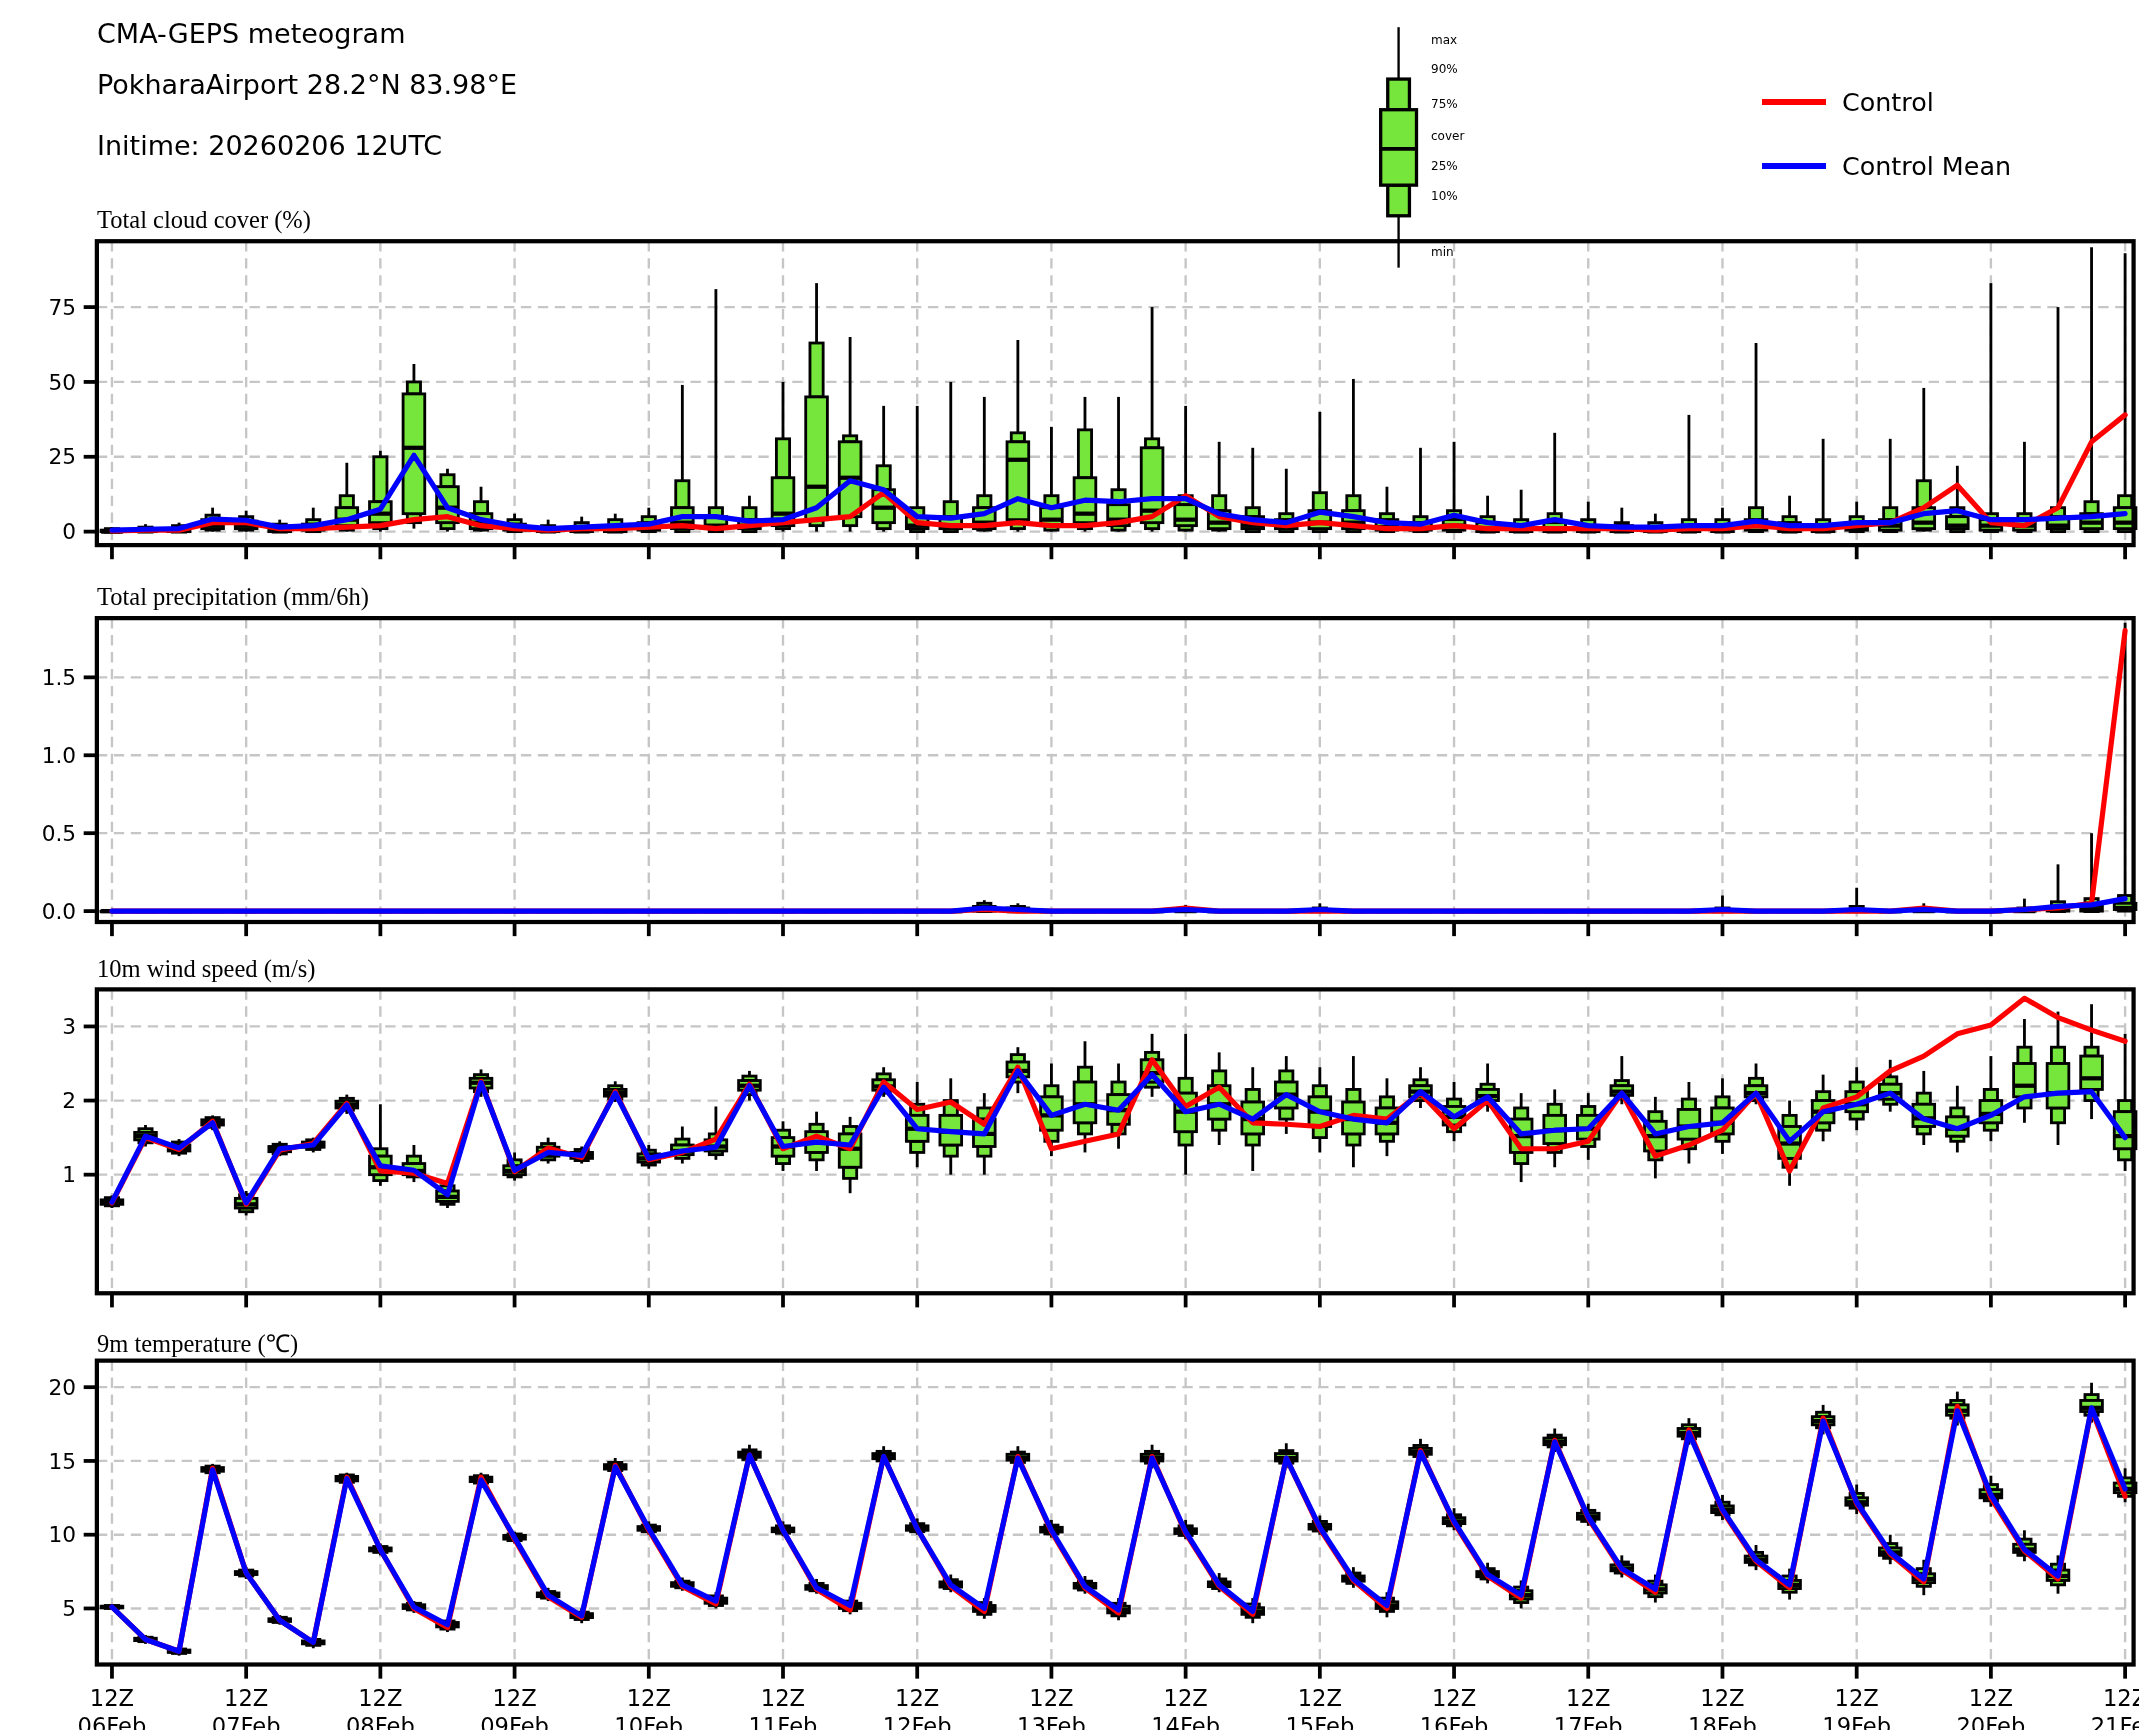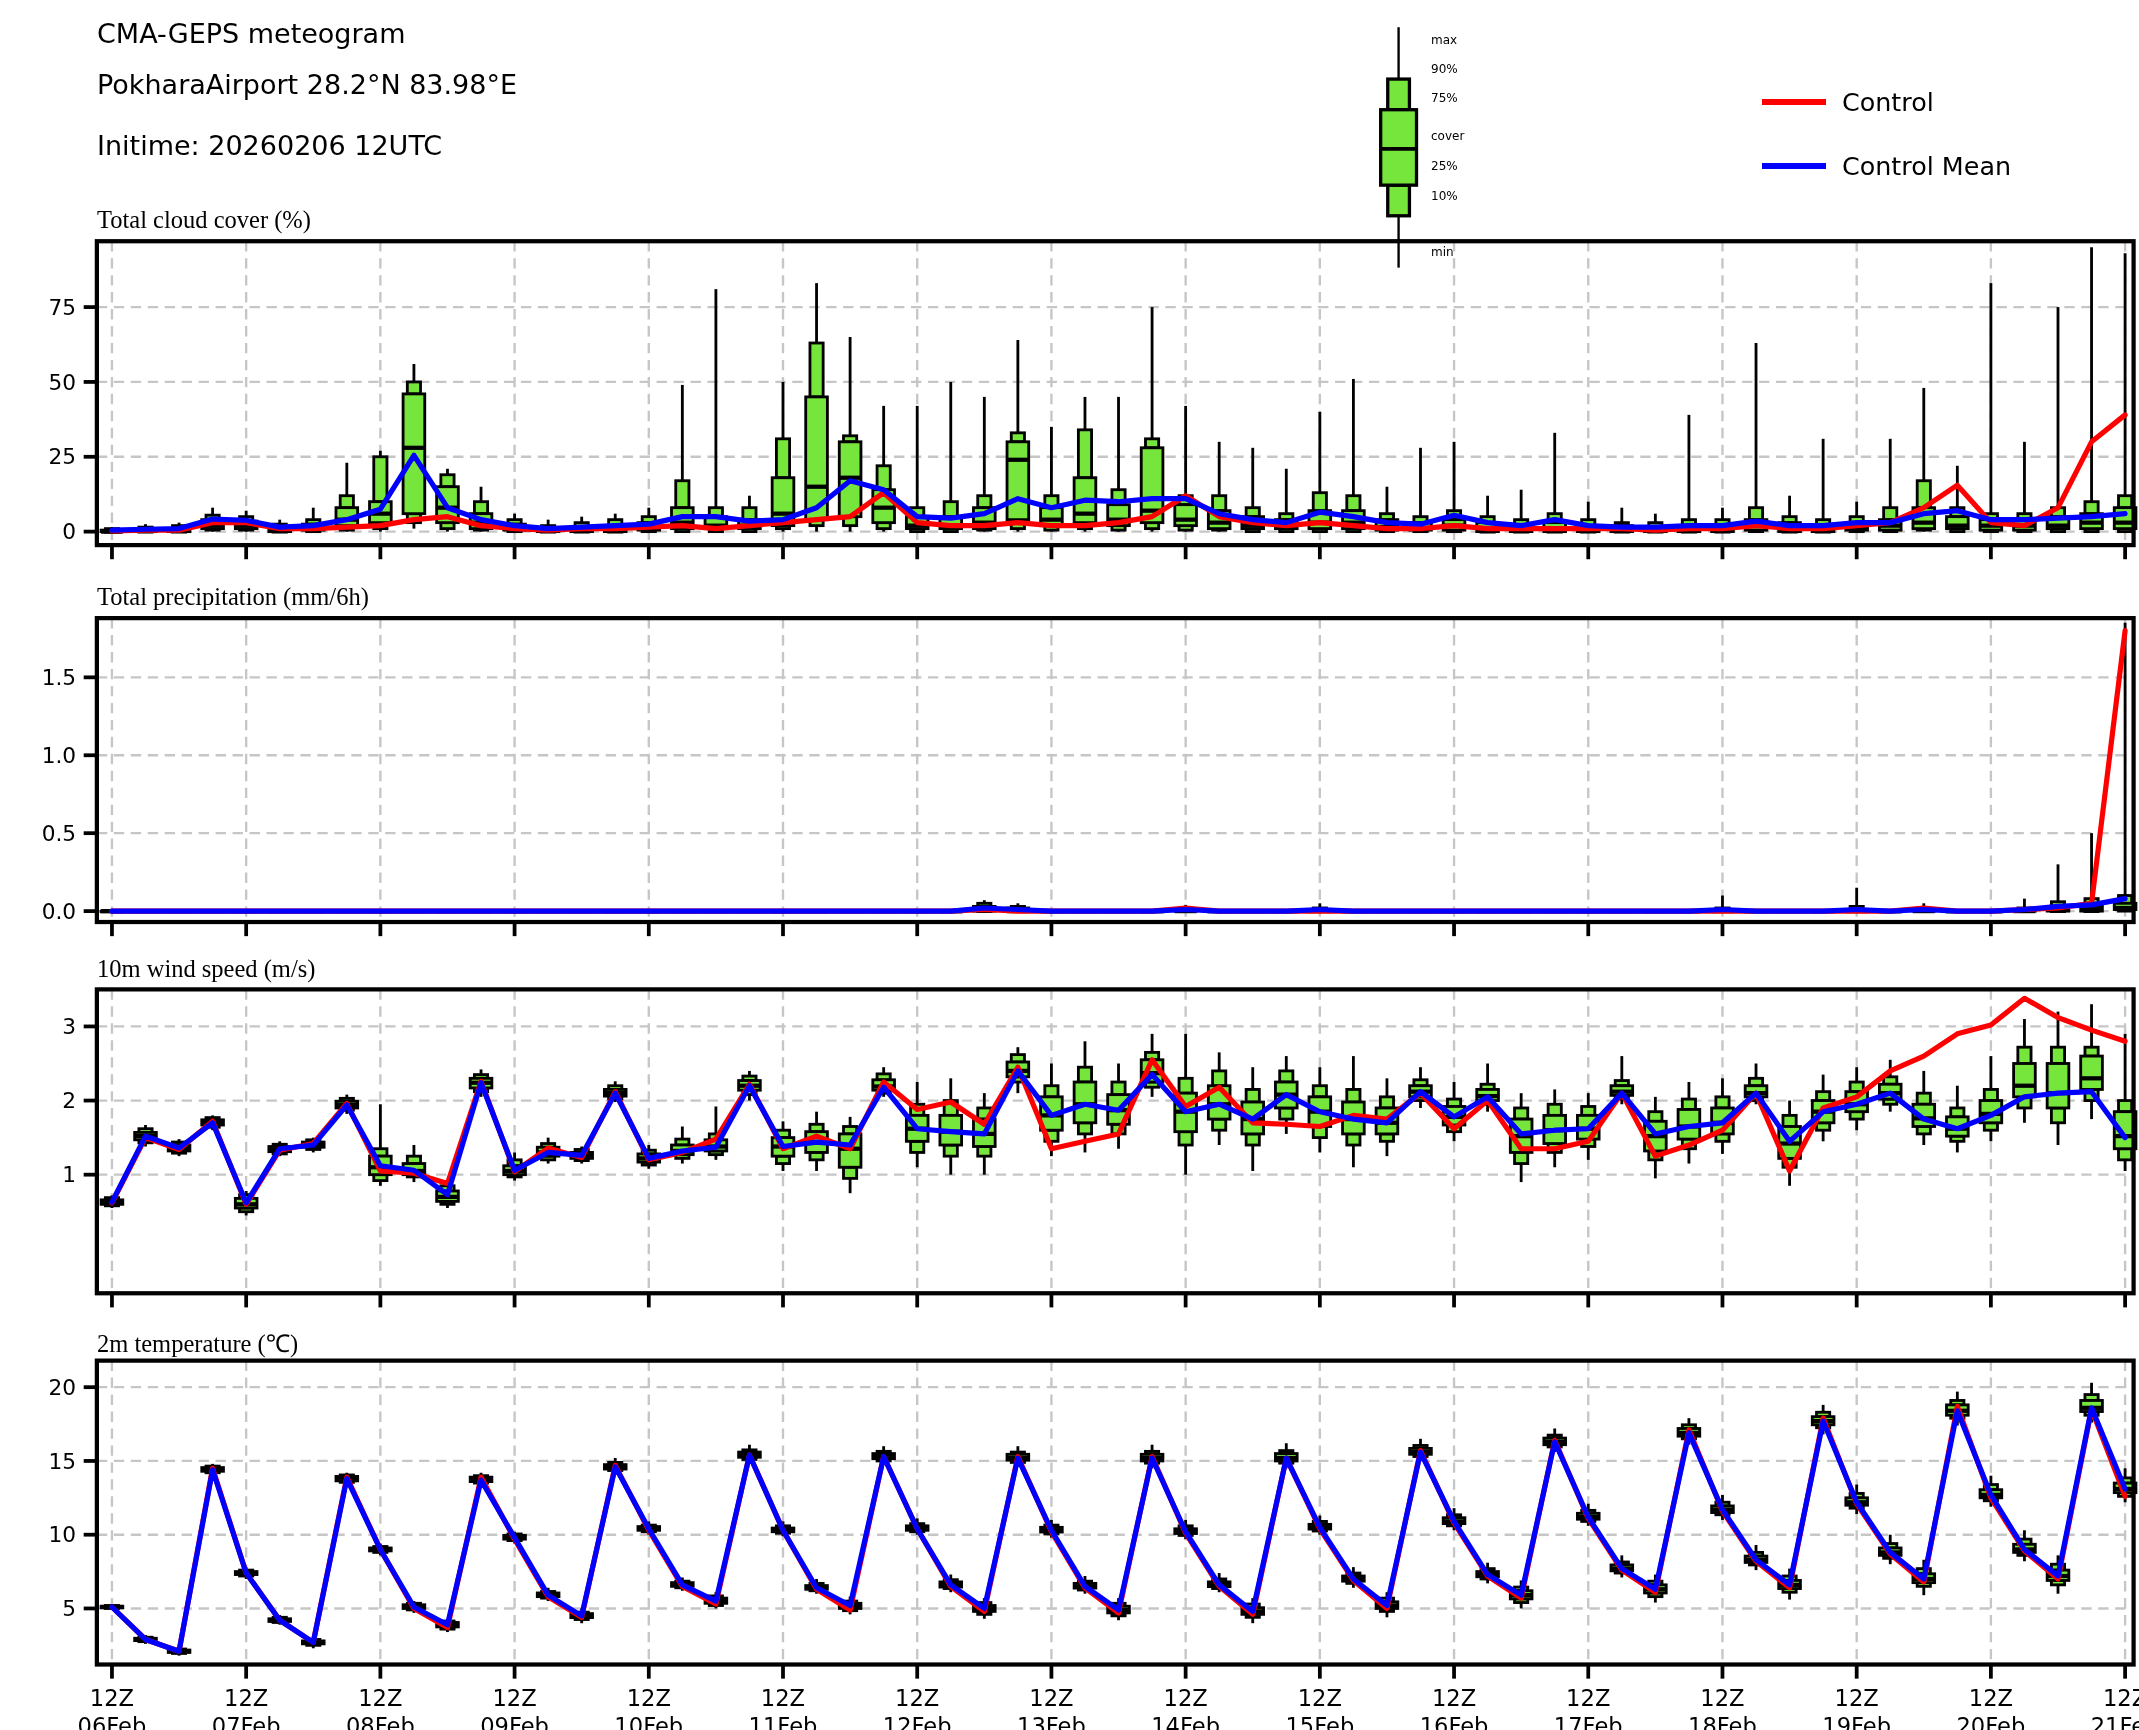--- a/index.html
+++ b/index.html
@@ -24,40 +24,40 @@
   <svg width="330" height="283" viewBox="0 0 700 600">
     <line x1="67" y1="30" x2="67" y2="140" stroke="#000" stroke-width="5"></line>
     <line x1="67" y1="430" x2="67" y2="540" stroke="#000" stroke-width="5"></line>
     <rect x="44" y="140" width="46" height="65" fill="#77e63c" stroke="#000" stroke-width="7"></rect>
     <rect x="44" y="365" width="46" height="65" fill="#77e63c" stroke="#000" stroke-width="7"></rect>
     <rect x="29" y="205" width="76" height="160" fill="#77e63c" stroke="#000" stroke-width="7"></rect>
     <line x1="29" y1="288" x2="105" y2="288" stroke="#000" stroke-width="8"></line>
   </svg>
   <div class="abs legend-box-label" style="left:64px;top:20px;">max</div>
   <div class="abs legend-box-label" style="left:64px;top:49px;">90%</div>
-  <div class="abs legend-box-label" style="left:64px;top:78px;">75%</div>
+  <div class="abs legend-box-label" style="left:64px;top:84px;">75%</div>
   <div class="abs legend-box-label" style="left:64px;top:116px;">cover</div>
   <div class="abs legend-box-label" style="left:64px;top:146px;">25%</div>
   <div class="abs legend-box-label" style="left:64px;top:176px;">10%</div>
   <div class="abs legend-box-label" style="left:64px;top:232px;">min</div>
 </div>
 
 <div class="abs legend-entry" style="left:1762px;top:87px;">
   <div class="legend-swatch" style="background:#ff0000;"></div>
   <div class="legend-entry-label">Control</div>
 </div>
 <div class="abs legend-entry" style="left:1762px;top:151px;">
   <div class="legend-swatch" style="background:#0000ff;"></div>
   <div class="legend-entry-label">Control Mean</div>
 </div>
 
 <div class="abs panel-title" style="left:97px;top:206px;">Total cloud cover (%)</div>
 <div class="abs panel-title" style="left:97px;top:583px;">Total precipitation (mm/6h)</div>
 <div class="abs panel-title" style="left:97px;top:955px;">10m wind speed (m/s)</div>
-<div class="abs panel-title" style="left:97px;top:1326px;">2m temperature (℃)</div>
+<div class="abs panel-title" style="left:97px;top:1326px;">9m temperature (℃)</div>
 
 <svg id="chart" class="abs" style="left:0;top:0;" width="2140" height="1730" viewBox="0 0 4541 3672">
     <g>
       <line x1="205" x2="4528" y1="1128.4039408866995" y2="1128.4039408866995" stroke="#c6c6c6" stroke-width="5" stroke-dasharray="22 14"></line>
       <line x1="205" x2="4528" y1="969.536945812808" y2="969.536945812808" stroke="#c6c6c6" stroke-width="5" stroke-dasharray="22 14"></line>
       <line x1="205" x2="4528" y1="810.6699507389162" y2="810.6699507389162" stroke="#c6c6c6" stroke-width="5" stroke-dasharray="22 14"></line>
       <line x1="205" x2="4528" y1="651.8029556650247" y2="651.8029556650247" stroke="#c6c6c6" stroke-width="5" stroke-dasharray="22 14"></line>
       <line x1="237" x2="237" y1="512" y2="1157" stroke="#c6c6c6" stroke-width="5" stroke-dasharray="22 14"></line>
       <line x1="521.8666666666667" x2="521.8666666666667" y1="512" y2="1157" stroke="#c6c6c6" stroke-width="5" stroke-dasharray="22 14"></line>
       <line x1="806.7333333333333" x2="806.7333333333333" y1="512" y2="1157" stroke="#c6c6c6" stroke-width="5" stroke-dasharray="22 14"></line>

